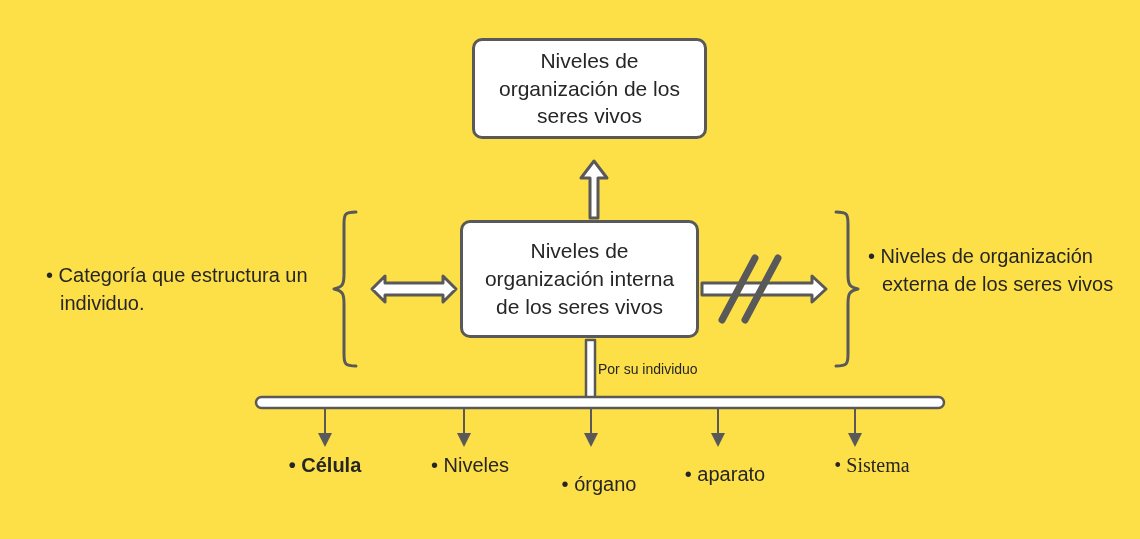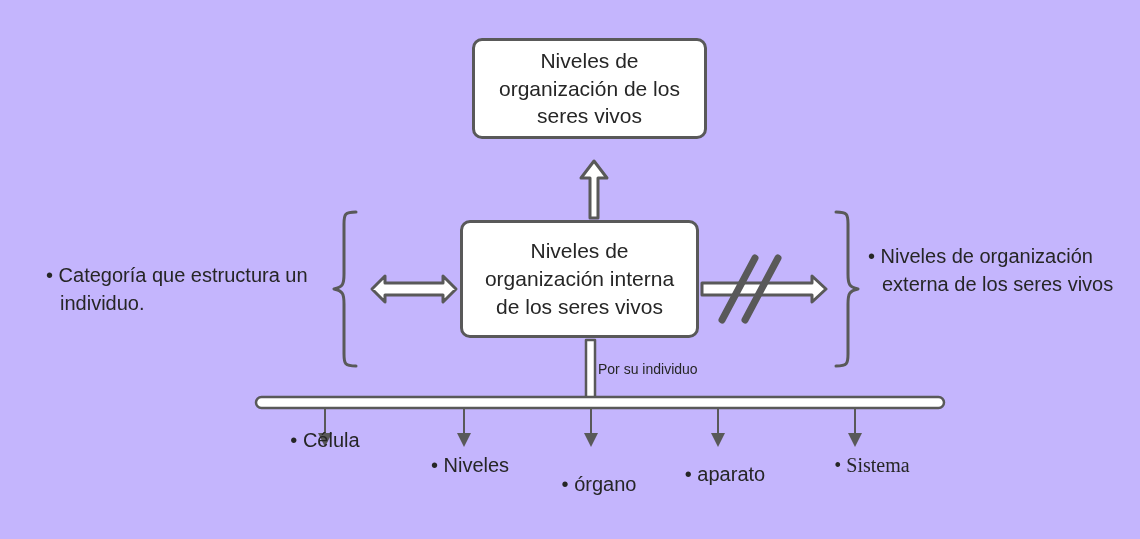--- a/index.html
+++ b/index.html
@@ -8,21 +8,21 @@
     background: #ffffff;
   }
   body {
     font-family: "Liberation Sans", sans-serif;
     color: #262626;
   }
   #canvas {
     position: relative;
     width: 1140px;
     height: 539px;
-    background: #c4b5fd;
+    background: #fde047;
     overflow: hidden;
   }
   #diagram-svg {
     position: absolute;
     left: 0;
     top: 0;
     width: 1140px;
     height: 539px;
   }
   .node-box {
@@ -185,19 +185,19 @@
   <div class="node-box" id="box-center">Niveles de
 organización interna
 de los seres vivos</div>
 
   <div class="side-text" id="text-right">• Niveles de organización externa de los seres vivos</div>
 
   <div class="side-text" id="text-left">• Categoría que estructura un individuo.</div>
 
   <div id="label-complexity">Por su individuo</div>
 
-  <div class="leaf-label" style="left:325px; top:428px;">• Célula</div>
+  <div class="leaf-label" style="left:325px; top:453px;font-weight:bold;">• Célula</div>
   <div class="leaf-label" style="left:470px; top:453px;">• Niveles</div>
   <div class="leaf-label" style="left:599px; top:472px;">• órgano</div>
   <div class="leaf-label" style="left:725px; top:453px;margin-top:9px;">• aparato</div>
   <div class="leaf-label" style="left:872px; top:453px;font-family:Liberation Serif, serif;">• Sistema</div>
 
 </div>
 
 </body></html>

